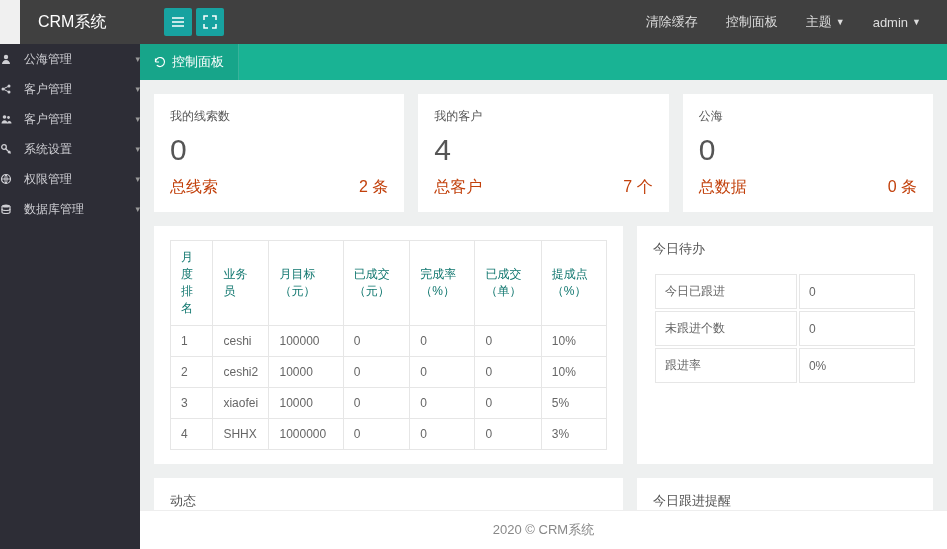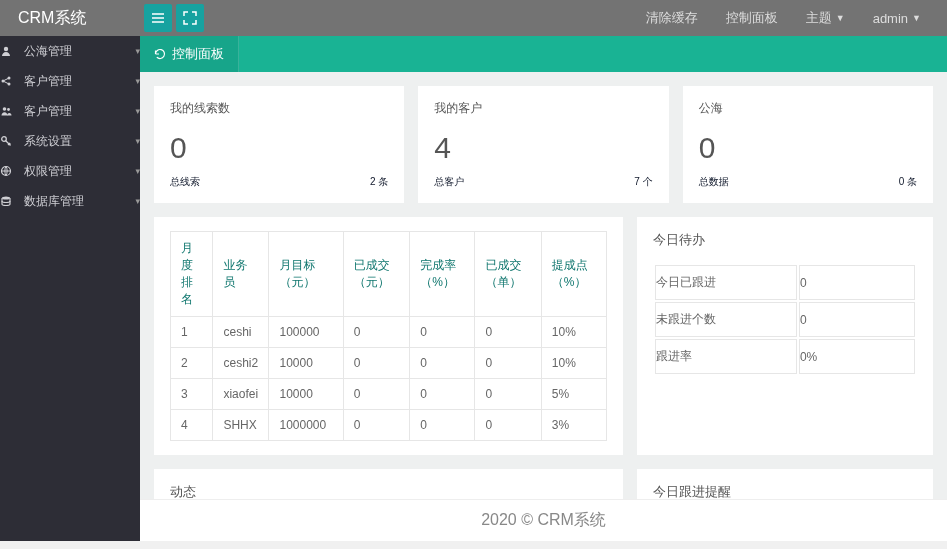--- a/index.html
+++ b/index.html
@@ -1,55 +1,55 @@
 <!DOCTYPE html>
 <html><head>
 <meta charset="utf-8">
 <style>
 * { margin: 0; padding: 0; box-sizing: border-box; }
 body { font-family: "Microsoft YaHei", Arial, sans-serif; font-size: 13px; background: #f0f0f0; color: #333; width: 947px; height: 549px; overflow: hidden; }
-.topbar { height: 36px; background: #737373; color: #fff; display: flex; align-items: center; }
+.topbar { height: 44px; background: #404040; color: #fff; display: flex; align-items: center; margin-left: 20px; }
 .brand { width: 140px; padding-left: 18px; font-size: 16px; font-weight: 400; }
 .topbar-toggles { display: flex; gap: 4px; margin-left: 4px; }
 .top-icon-btn { width: 28px; height: 28px; background: #17a2a0; color: #fff; display: flex; align-items: center; justify-content: center; cursor: pointer; border-radius: 2px; }
 .topbar-right { margin-left: auto; display: flex; align-items: center; padding-right: 26px; gap: 28px; font-size: 13px; color: #ddd; }
 .topbar-right .nav-item { cursor: pointer; display: flex; align-items: center; gap: 4px; }
 .caret { font-size: 9px; }
 .container { display: flex; height: 505px; }
 .sidebar { width: 140px; background: #2d2d36; color: #cfcfd4; display: flex; flex-direction: column; }
 .side-item { height: 30px; display: flex; align-items: center; padding: 0 0; cursor: pointer; font-size: 12px; }
 .side-item .si-icon { width: 16px; margin-right: 8px; display: inline-flex; }
 .side-item .si-caret { margin-left: auto; font-size: 9px; color: #999; }
 .main { flex: 1; background: #eef0f0; display: flex; flex-direction: column; position: relative; }
 .tabbar { height: 36px; background: #19b394; display: flex; align-items: stretch; }
 .tab { background: #17a58a; color: #fff; display: flex; align-items: center; padding: 0 14px; font-size: 13px; gap: 6px; border-right: 1px solid rgba(255,255,255,0.15); }
 .tab-icon { font-size: 12px; }
 .content { flex: 1; overflow-y: auto; padding: 14px 14px 0 14px; }
 .row { display: flex; gap: 14px; margin-bottom: 14px; }
 .card { background: #fff; padding: 14px 16px; flex: 1; }
-.stat-title { font-size: 12px; color: #555; margin-bottom: 14px; }
+.stat-title { font-size: 12px; color: #555; margin-bottom: 8px; }
 .stat-value { font-size: 30px; color: #555; font-weight: 300; margin-bottom: 10px; }
-.stat-footer { display: flex; justify-content: space-between; font-size: 10px; color: #0f172a; }
+.stat-footer { display: flex; justify-content: space-between; font-size: 16px; color: #c2410c; }
 .panel-title { font-size: 13px; color: #555; margin-bottom: 14px; }
 table.perf { width: 100%; border-collapse: collapse; }
 table.perf th, table.perf td { border: 1px solid #e6e6e6; padding: 8px 10px; font-size: 12px; color: #666; text-align: left; font-weight: normal; }
 table.perf th { color: #0f766e; }
 .todo-table { width: 100%; }
-.todo-table td { border: 1px solid #e6e6e6; padding: 8px 0; font-size: 12px; color: #666; }
+.todo-table td { border: 1px solid #e6e6e6; padding: 8px 9px; font-size: 12px; color: #666; }
 .todo-table td:first-child { width: 55%; }
 .feed { display: flex; gap: 12px; align-items: flex-start; padding: 4px 0; }
 .avatar { width: 36px; height: 36px; border-radius: 50%; background: #19a48a; position: relative; }
 .avatar::after { content:''; position:absolute; right:2px; bottom:2px; width:10px; height:8px; background:#4caf50; border-radius:1px; }
 .feed-body { font-size: 12px; }
 .feed-user { color: #444; }
 .feed-tag { color: #e94e3c; font-style: italic; font-weight: bold; margin-left: 2px; }
 .feed-rec { color: #f0a020; margin-top: 4px; }
 .rightcol { width: 296px; display: flex; flex-direction: column; gap: 14px; }
 .leftcol { flex: 1; }
-.footer { text-align: center; padding: 10px 0; font-size: 16px; color: #888; background: #fff; border-top: 1px solid #eee; position: absolute; bottom: 0; left: 0; right: 0; }
+.footer { text-align: center; padding: 10px 0; font-size: 13px; color: #888; background: #fff; border-top: 1px solid #eee; position: absolute; bottom: 0; left: 0; right: 0; }
 .content::-webkit-scrollbar { width: 10px; }
 .content::-webkit-scrollbar-thumb { background: #ccc; border-radius: 5px; }
 svg { display: block; }
 .cut { max-height: 92px; overflow: hidden; }
 </style>
 </head>
 <body>
 
 <div class="topbar">
   <div class="brand">CRM系统</div>

